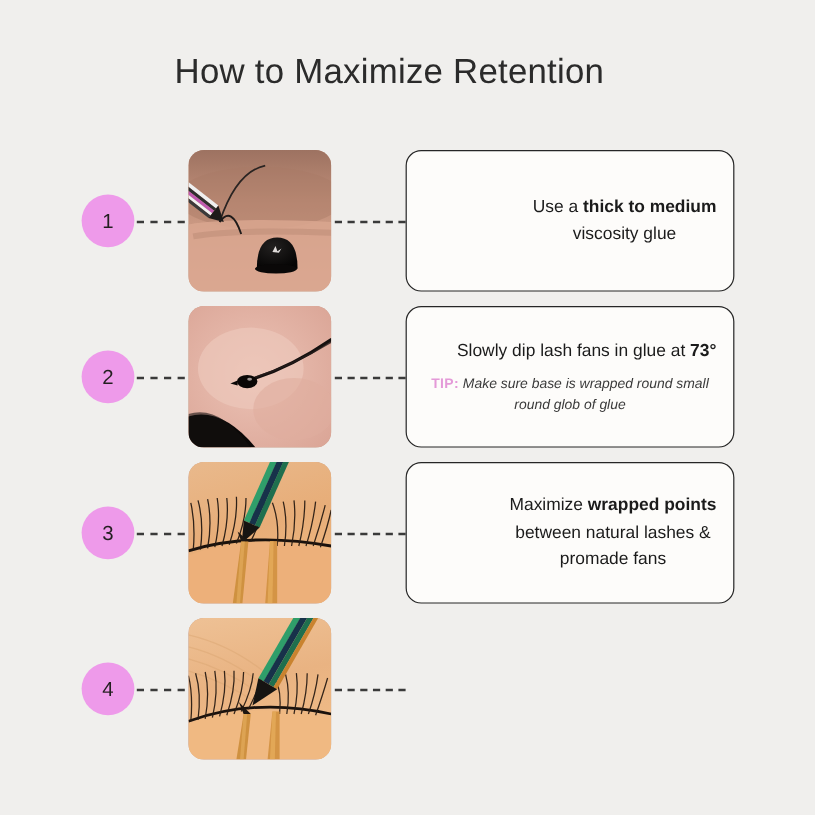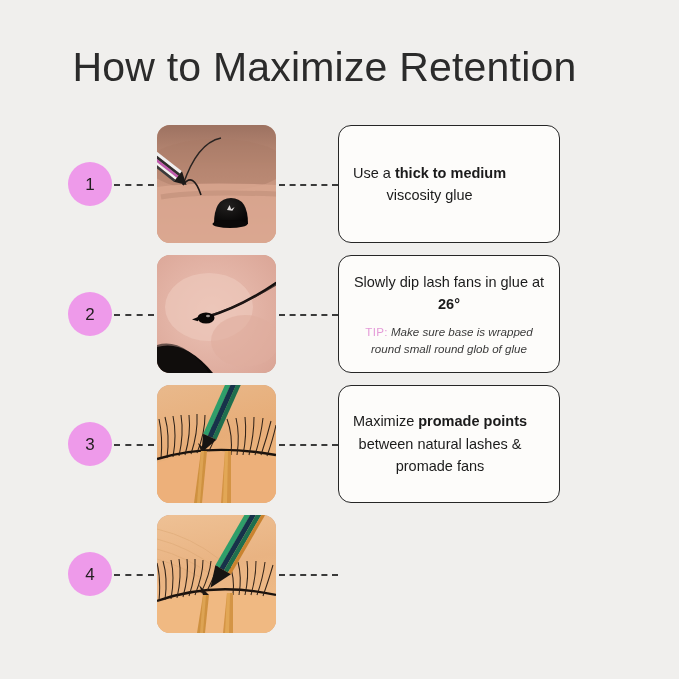--- a/index.html
+++ b/index.html
@@ -17,21 +17,21 @@
     position: relative;
   }
 
   
   .title {
     position: absolute;
     top: 44px;
     left: 0;
     width: 649px;
     text-align: center;
-    font-size: 41px;
+    font-size: 29px;
     font-weight: 300;
     letter-spacing: 0.2px;
     color: #2b2b2b;
     white-space: nowrap;
   }
 
   
   .steps {
     position: absolute;
     top: 125px;
@@ -84,28 +84,28 @@
     overflow: hidden;
     background: #c9a08c;
   }
   .photo svg { display: block; width: 100%; height: 100%; }
 
   
   .card {
     position: absolute;
     left: 338px;
     top: 0;
-    width: 222px;
+    width: 274px;
     height: 118px;
     border: 1.6px solid #262626;
     border-radius: 13px;
     background: #fdfcfa;
     display: flex;
     flex-direction: column;
-    align-items: flex-start;
+    align-items: flex-end;
     justify-content: center;
     padding: 6px 14px;
     text-align: center;
   }
 
   .card-main {
     font-size: 14.5px;
     line-height: 1.55;
     color: #1b1b1b;
     font-weight: 400;
@@ -114,21 +114,21 @@
 
   .tip {
     margin-top: 7px;
     font-size: 11.6px;
     line-height: 1.5;
     font-style: italic;
     color: #3a3a3a;
   }
   .tip .tip-label {
     font-style: normal;
-    font-weight: 400;
+    font-weight: 700;
     color: #e49ad8;
     letter-spacing: 0.3px;
   }
 </style>
 </head>
 <body>
 
 <h1 class="title">How to Maximize Retention</h1>
 
 <div class="steps">
@@ -206,21 +206,21 @@
         <ellipse cx="51" cy="61" rx="2" ry="1.2" fill="#cfc6c2" opacity="0.75"></ellipse>
 
         <path d="M0 92 Q28 84 56 118 L0 118 Z" fill="#0b0807"></path>
         <path d="M0 90 Q26 82 52 118 L0 118 Z" fill="#141010" opacity="0.6"></path>
       </svg>
     </div>
 
     <div class="dash dash-right"></div>
 
     <div class="card">
-      <div class="card-main">Slowly dip lash fans in glue at <b>26°</b></div>
+      <div class="card-main">Slowly dip lash fans in glue at <b>73°</b></div>
       <div class="tip">
         <span class="tip-label">TIP:</span>
         <span>Make sure base is wrapped round small round glob of glue</span>
       </div>
     </div>
   </div>
 
   <div class="row">
     <div class="bubble">3</div>
     <div class="dash dash-left"></div>
@@ -280,21 +280,21 @@
           <path d="M68 66 L64 118 L74 118 L74 66 Z" fill="#d49445"></path>
           <path d="M68 66 L66 118 L70 118 L71 66 Z" fill="#e7ad5c" opacity="0.75"></path>
           <path d="M44 66 L41 58 L50 66 Z" fill="#1d1712"></path>
         </g>
       </svg>
     </div>
 
     <div class="dash dash-right"></div>
 
     <div class="card">
-      <div class="card-main">Maximize <b>promade points</b><br>between natural lashes &amp;<br>promade fans</div>
+      <div class="card-main">Maximize <b>wrapped points</b><br>between natural lashes &amp;<br>promade fans</div>
     </div>
   </div>
 
   <div class="row">
     <div class="bubble">4</div>
     <div class="dash dash-left"></div>
 
     <div class="photo">
       <svg viewBox="0 0 119 118" preserveAspectRatio="none">
         <defs>

